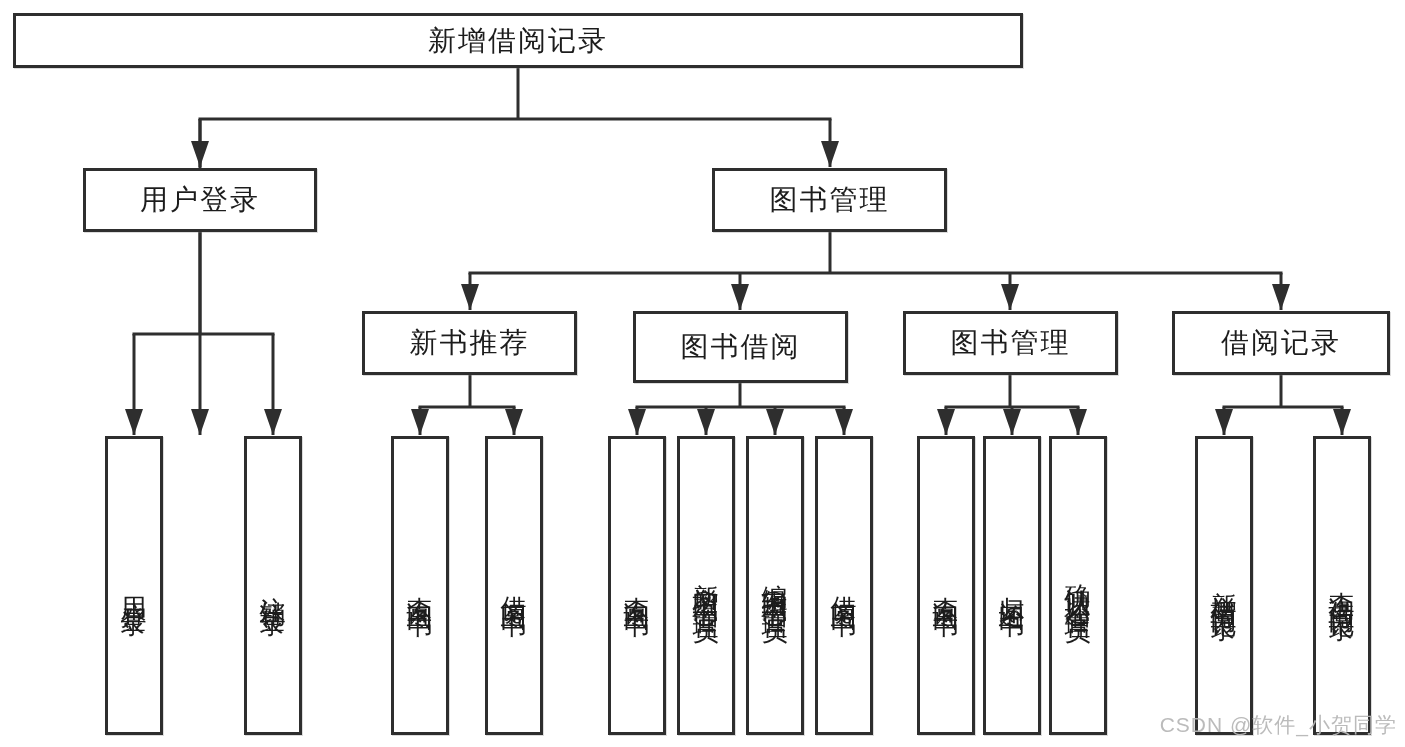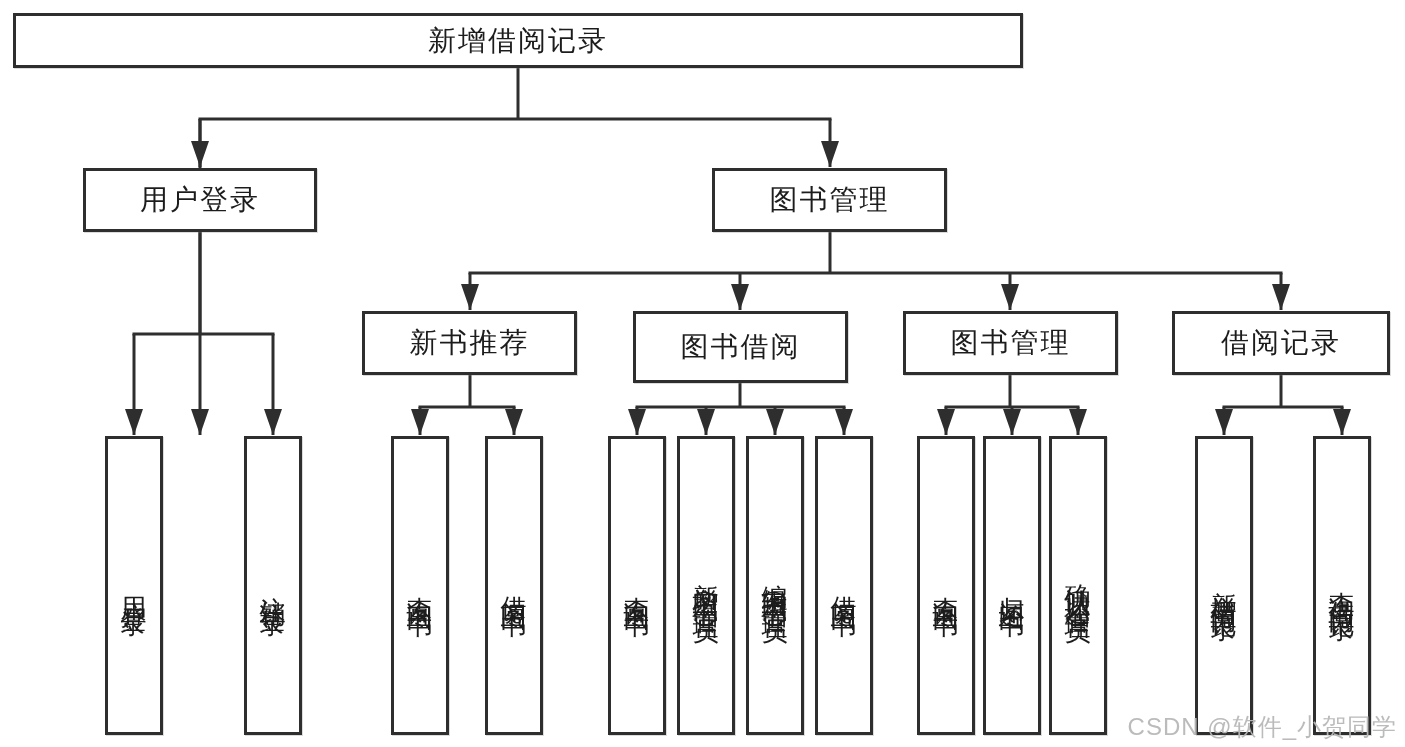--- a/index.html
+++ b/index.html
@@ -42,21 +42,21 @@
     text-orientation: mixed;
     font-size: 26px;
     letter-spacing: 5px;
     line-height: 1;
     white-space: nowrap;
   }
   .watermark {
     position: absolute;
     right: 8px;
     top: 711px;
-    font-size: 24px;
+    font-size: 21px;
     letter-spacing: 1px;
     color: rgba(183,183,183,0.95);
     white-space: nowrap;
     z-index: 5;
   }
 </style>
 </head>
 <body>
 
 <div class="stage">

